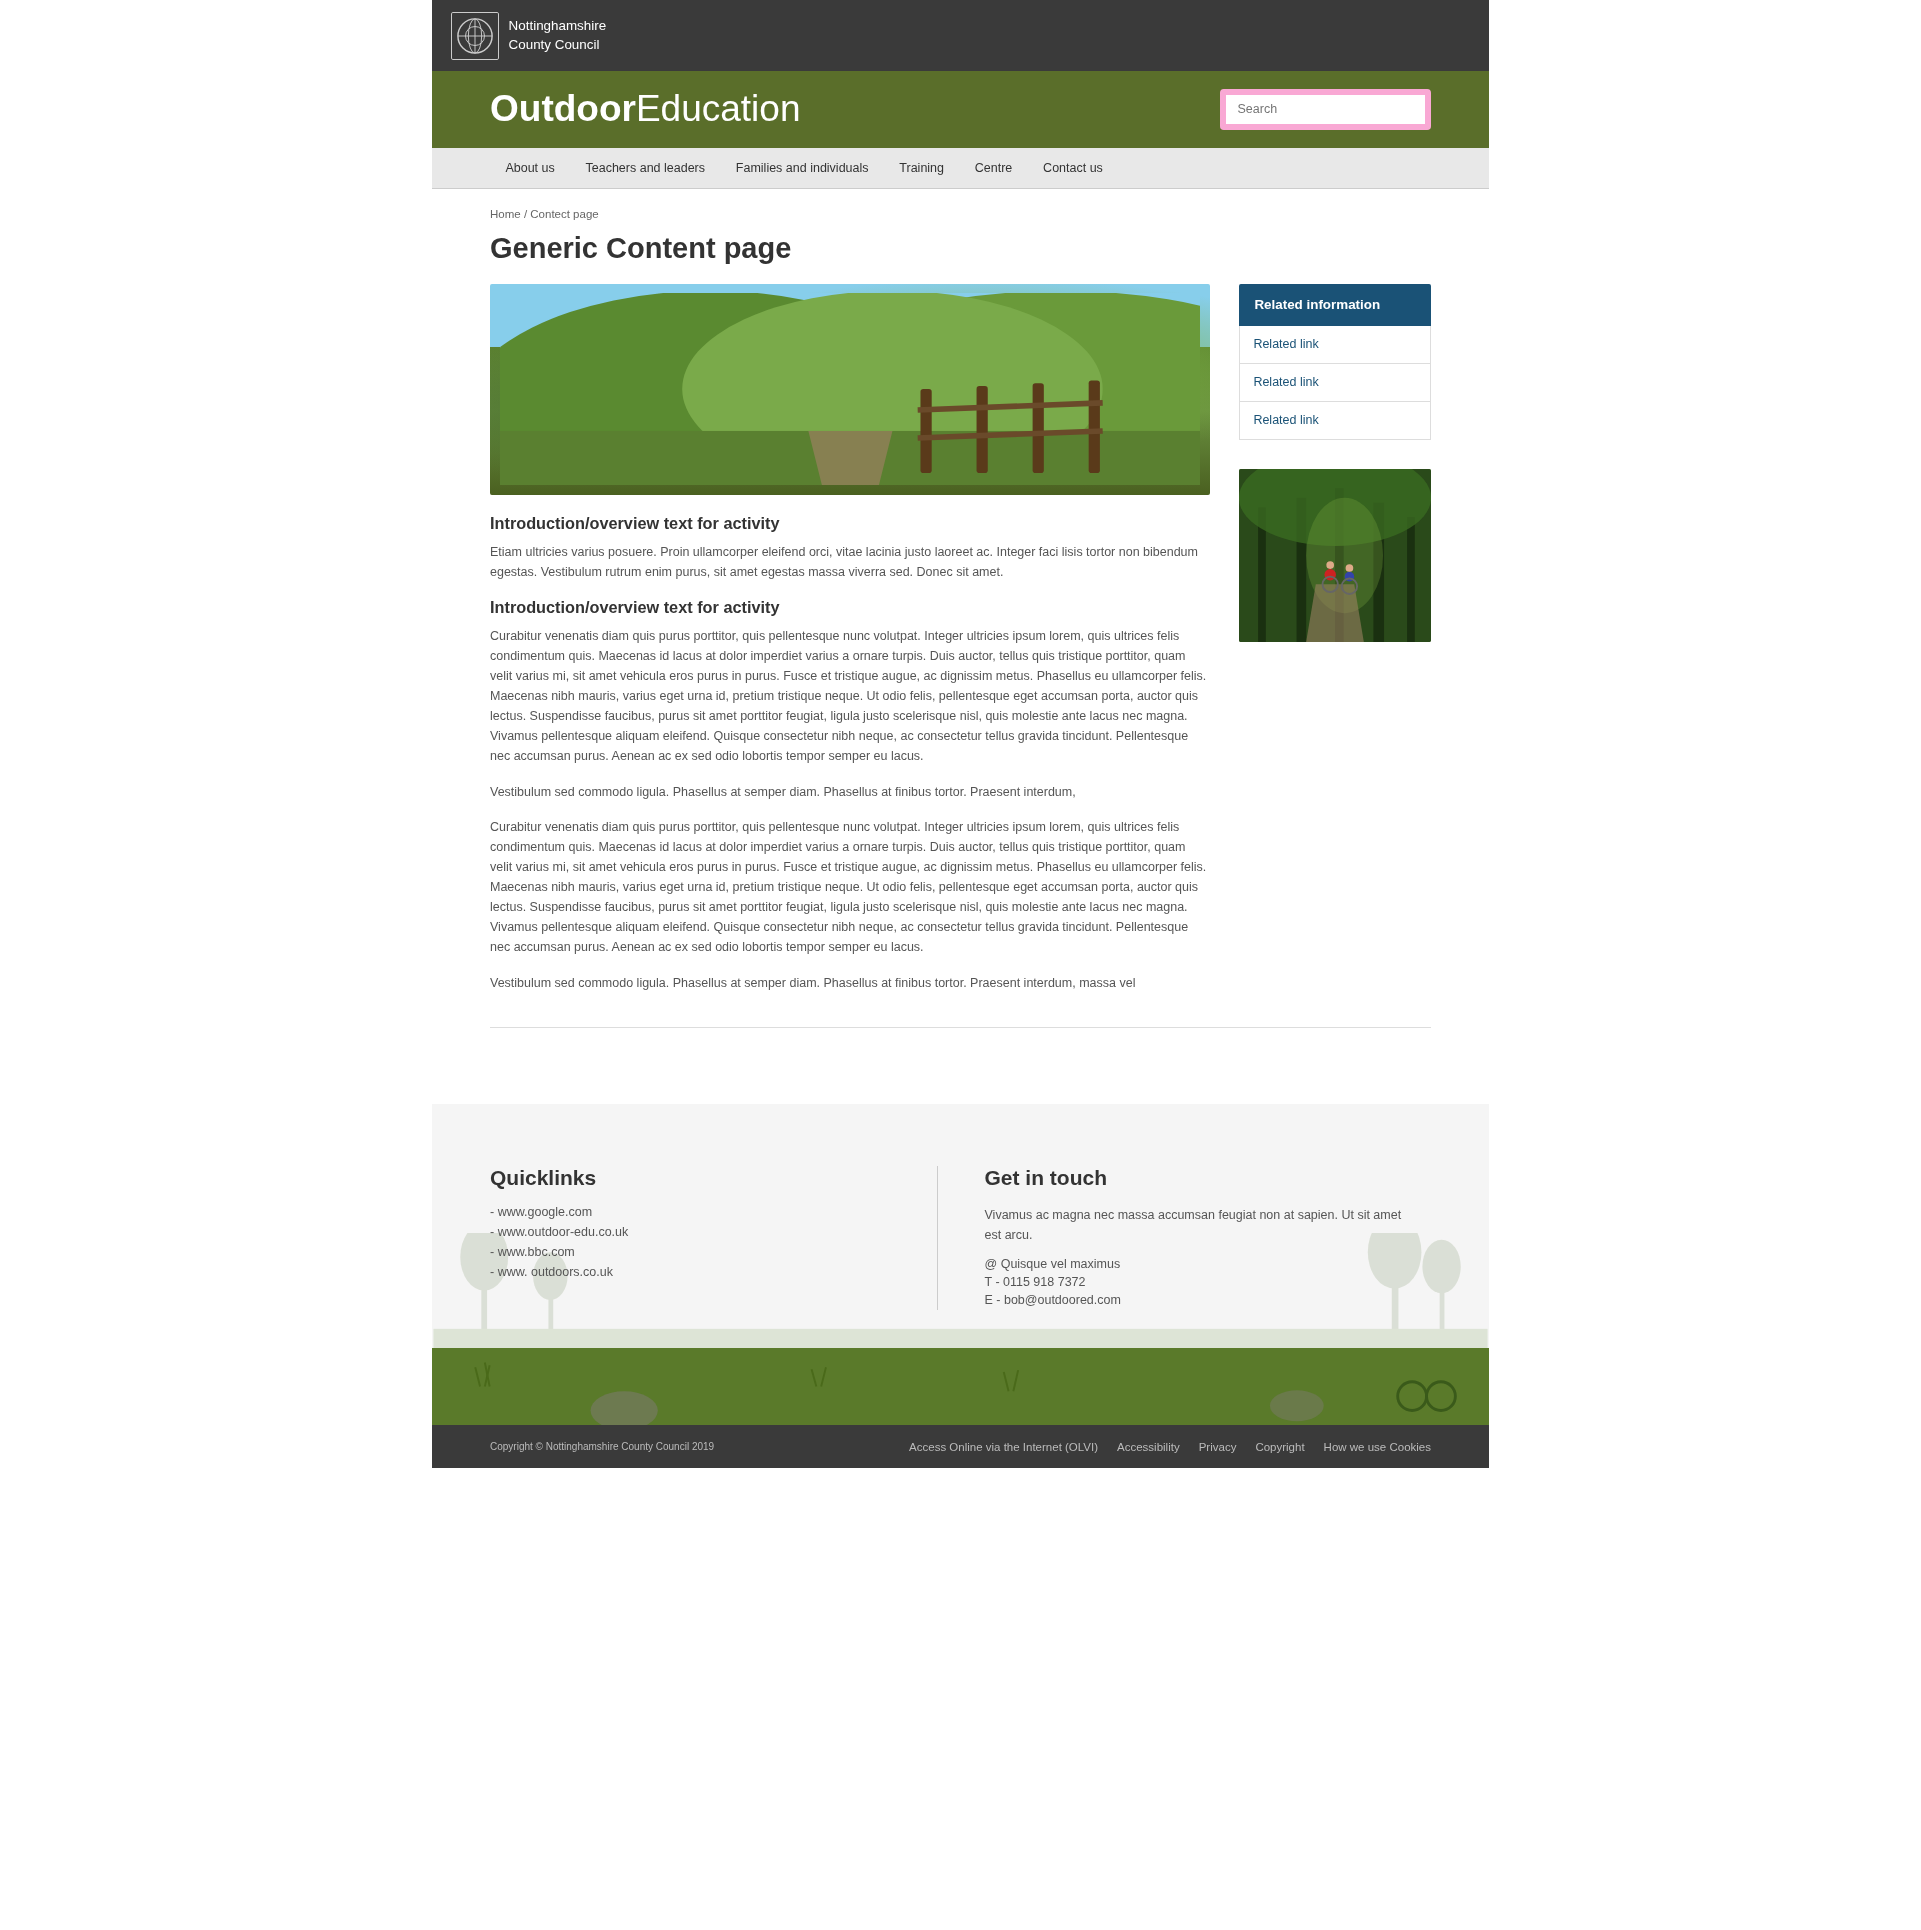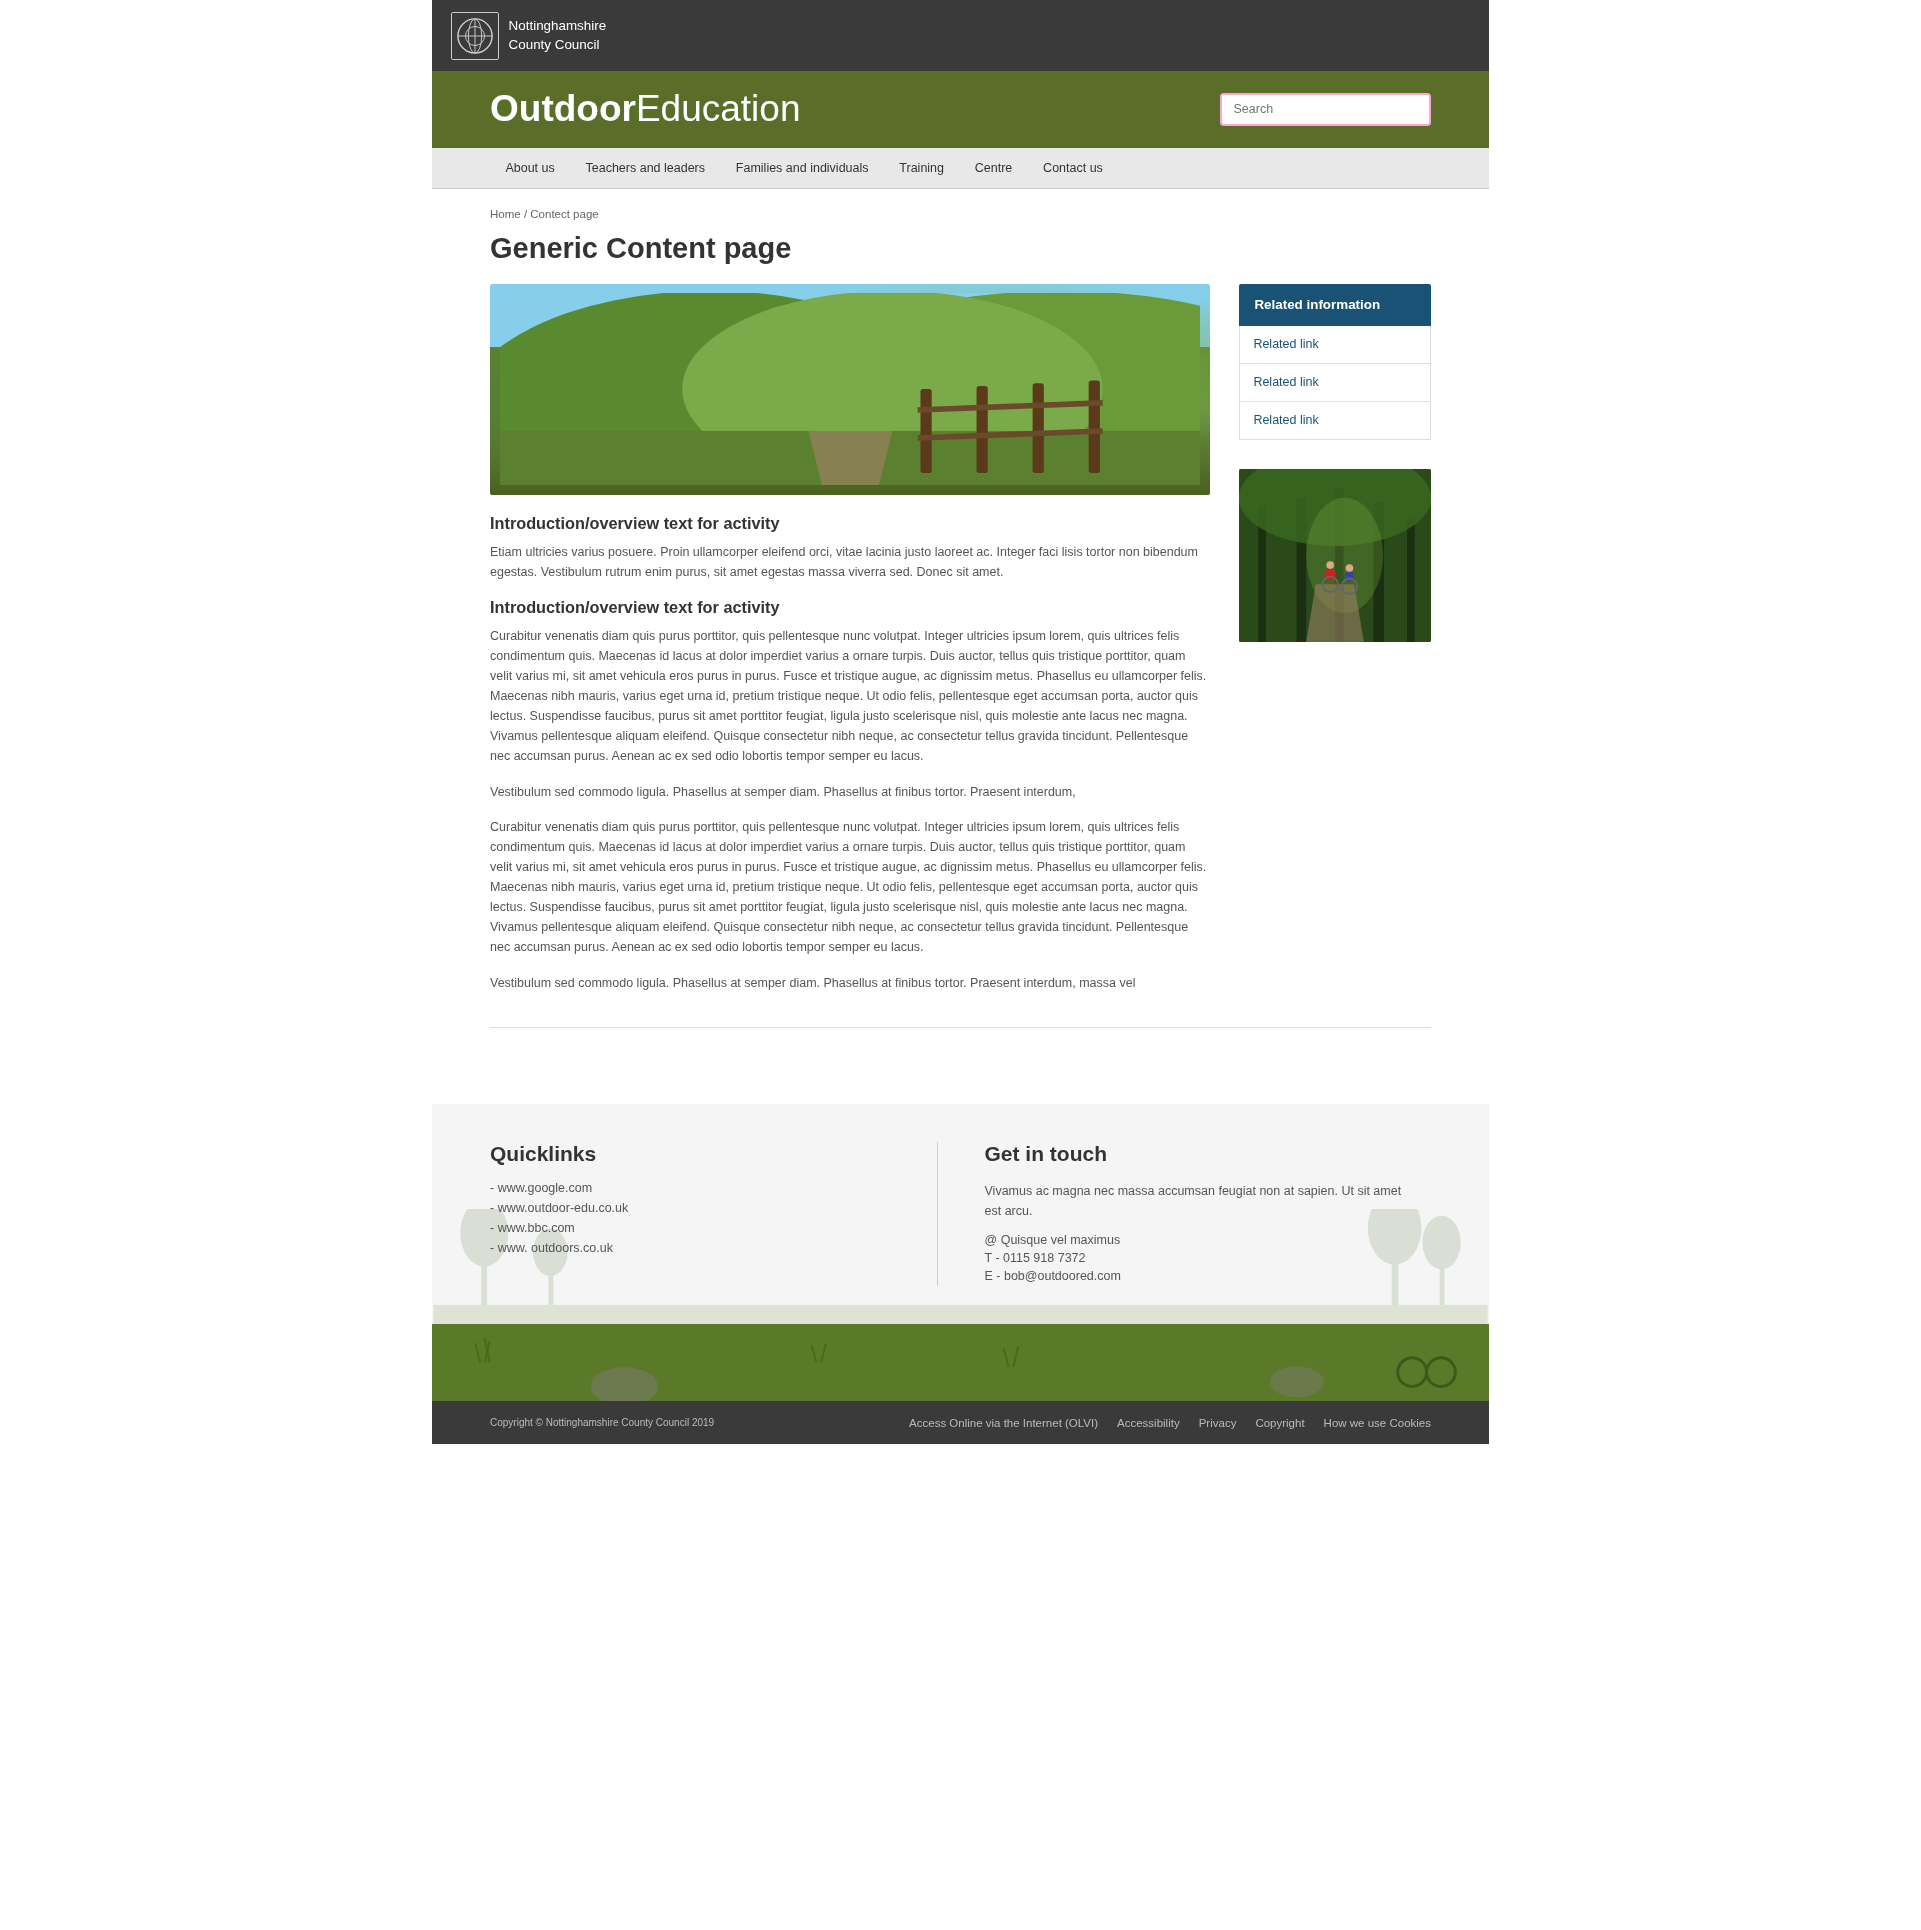--- a/index.html
+++ b/index.html
@@ -46,21 +46,21 @@
       font-size: 37px;
       color: #fff;
       text-align: center;
     }
     .brand-title strong {
       font-weight: 900;
     }
     .search-box {
       width: 211px;
       padding: 7.7px 11.5px;
-      border: 2px solid #f9a8d4;
+      border: 6px solid #f9a8d4;
       border-radius: 3.8px;
       font-size: 12.5px;
       background: #fff;
     }
 
     
     .nav-bar {
       background: #e8e8e8;
       padding: 0 58px;
       display: flex;
@@ -198,20 +198,21 @@
       padding: 38px 58px;
       margin-top: 19px;
       position: relative;
     }
 
     .footer-links-grid {
       display: flex;
       gap: 18px;
       position: relative;
       z-index: 1;
+      margin-top: 24px;
     }
 
     .footer-col {
       flex: 1;
       padding-right: 29px;
       border-right: 1px solid #ccc;
       margin-right: 29px;
     }
     .footer-col:last-child {
       border-right: none;

